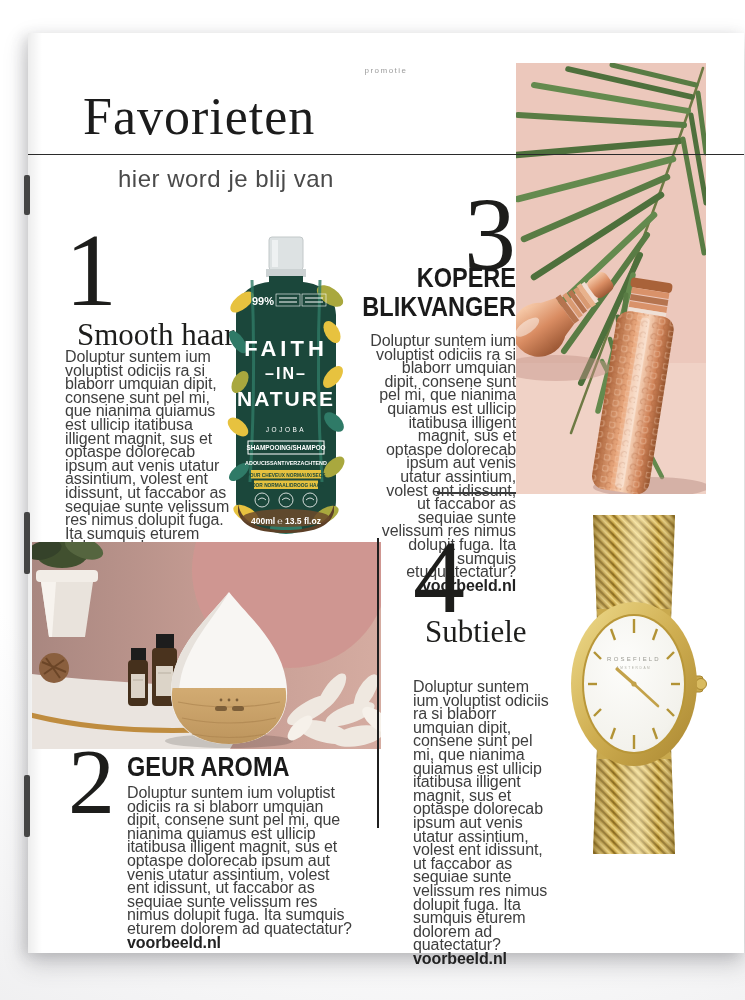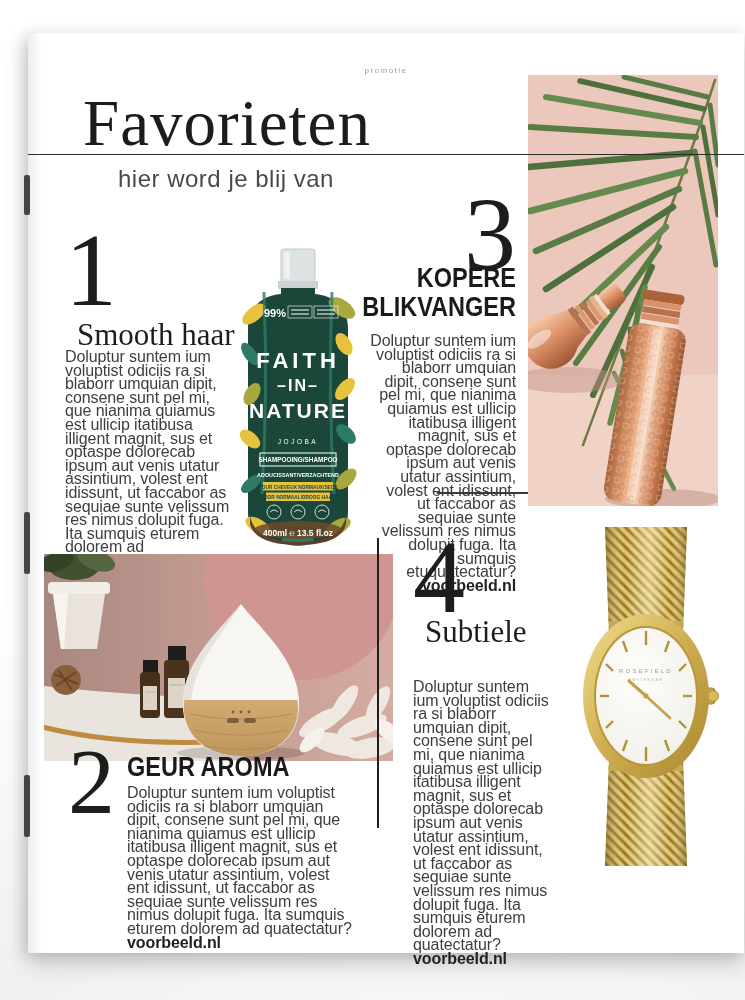--- a/index.html
+++ b/index.html
@@ -25,21 +25,21 @@
   .mark3{top:742px;height:62px;}
 
   .kicker{
     position:absolute;left:0;right:0;top:33px;text-align:center;
     font-size:8px;letter-spacing:1.5px;color:#9c9c9c;
   }
   .title-rule{position:absolute;left:0;right:0;top:121px;height:1px;background:#2b2b2b;z-index:1;}
   .title{
     position:absolute;left:55px;top:58px;z-index:2;margin:0;
     font-family:"Liberation Serif",serif;font-weight:400;
-    font-size:65px;line-height:1;color:#1c1c1c;letter-spacing:1px;
+    font-size:52px;line-height:1;color:#1c1c1c;letter-spacing:1px;
   }
   .subtitle{
     position:absolute;left:90px;top:132px;
     font-size:24px;font-weight:400;color:#4a4a4a;letter-spacing:.5px;
   }
 
   .num{
     position:absolute;margin:0;font-family:"Liberation Serif",serif;
     font-weight:400;color:#1d1d1b;line-height:.78;
   }
@@ -72,21 +72,21 @@
   .rule3{position:absolute;left:409px;top:459px;width:265px;height:2px;background:#3a3a3a;}
 
   .num2{left:40px;top:712px;font-size:94px;}
   .head2{left:99px;top:719px;}
   .body2{left:99px;top:753px;width:226px;}
 
   .num4{left:385px;top:503px;font-size:104px;}
   .head4{left:385px;top:568px;font-size:31px;line-height:37px;font-family:Liberation Serif, serif;}
   .body4{left:385px;top:647px;width:142px;}
 
-  figure{margin:16px;position:absolute;}
+  figure{margin:4px;position:absolute;}
   .fig-shampoo{left:190px;top:195px;width:128px;height:302px;}
   .fig-copper{left:484px;top:26px;width:190px;height:431px;}
   .fig-diffuser{left:0px;top:505px;width:349px;height:207px;}
   .fig-watch{left:527px;top:472px;width:150px;height:350px;}
   .vrule{position:absolute;left:349px;top:505px;width:2px;height:290px;background:#1f1f1f;}
   svg{display:block;}
 </style>
 </head>
 <body>
 

